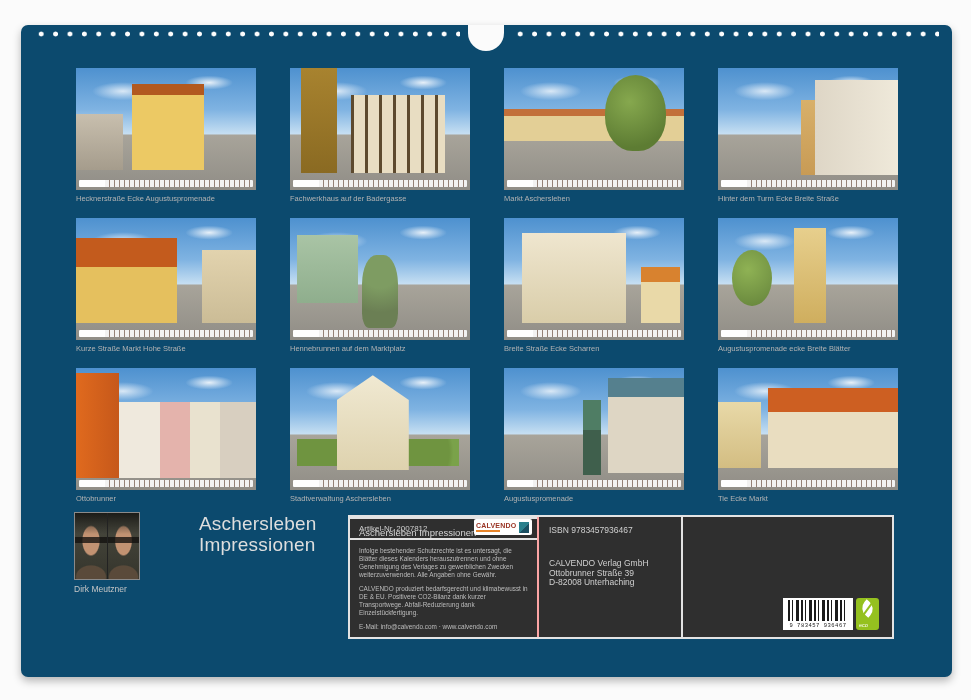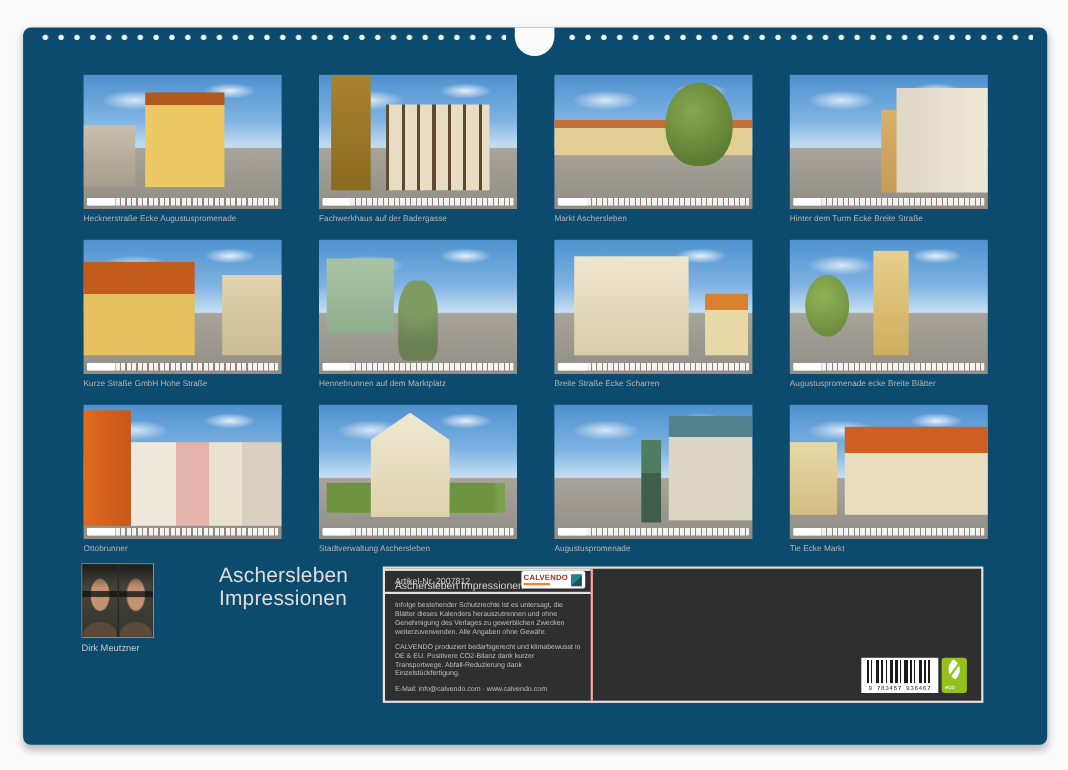--- a/index.html
+++ b/index.html
@@ -143,21 +143,21 @@
     <div class="thumb">
       <div class="photo p4">
         <div class="strip"></div>
       </div>
       <div class="caption">Hinter dem Turm Ecke Breite Straße</div>
     </div>
     <div class="thumb">
       <div class="photo p5">
         <div class="strip"></div>
       </div>
-      <div class="caption">Kurze Straße GmbH Hohe Straße</div>
+      <div class="caption">Kurze Straße Markt Hohe Straße</div>
     </div>
     <div class="thumb">
       <div class="photo p6">
         <div class="strip"></div>
       </div>
       <div class="caption">Hennebrunnen auf dem  Marktplatz</div>
     </div>
     <div class="thumb">
       <div class="photo p7">
         <div class="strip"></div>
@@ -218,20 +218,26 @@
       </div>
       <div class="cell-b">
         <div class="product-title">Aschersleben Impressionen</div>
       </div>
       <div class="cell-c">
         <p>Infolge bestehender Schutzrechte ist es untersagt, die Blätter dieses Kalenders herauszutrennen und ohne Genehmigung des Verlages zu gewerblichen Zwecken weiterzuverwenden. Alle Angaben ohne Gewähr.</p>
         <p class="gap">CALVENDO produziert bedarfsgerecht und klimabewusst in DE &amp; EU. Positivere CO2-Bilanz dank kurzer Transportwege. Abfall-Reduzierung dank Einzelstückfertigung.</p>
         <p class="gap">E-Mail: info@calvendo.com · www.calvendo.com</p>
       </div>
     </div>
+    <div class="col-mid">
+      <div class="isbn">ISBN 9783457936467</div>
+      <div class="publisher">CALVENDO Verlag GmbH
+Ottobrunner Straße 39
+D-82008 Unterhaching</div>
+    </div>
     <div class="col-right">
       <div class="barcode">
         <div class="bars"></div>
         <div class="barcode-digits">9 783457 936467</div>
       </div>
       <div class="eco">
         <div class="leaf"></div>
         <div class="eco-label">eco</div>
       </div>
     </div>

